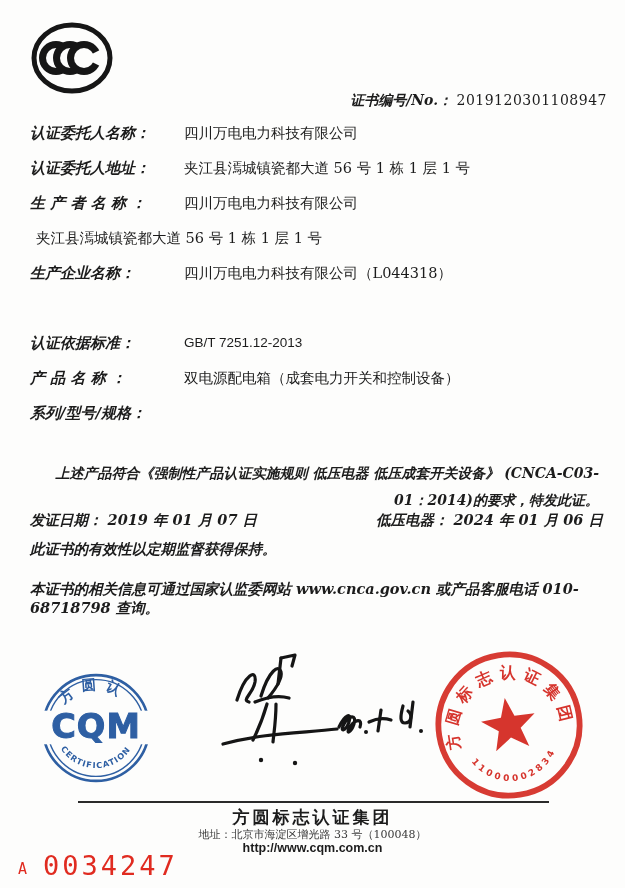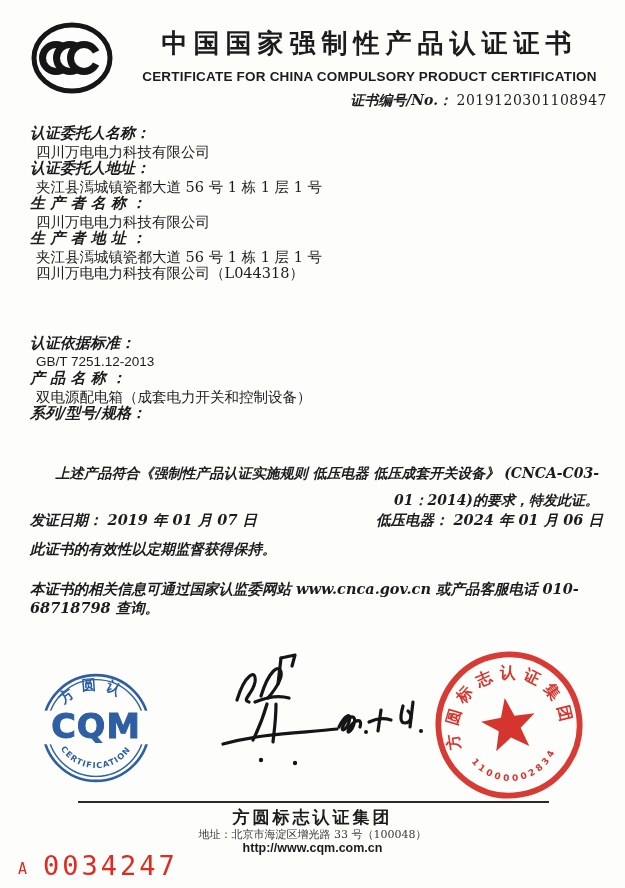--- a/index.html
+++ b/index.html
@@ -13,21 +13,21 @@
   .ccc-logo { position:absolute; left:22px; top:12px; width:100px; height:92px; }
   .title-block { position:absolute; left:118px; right:4px; top:26px; text-align:center; }
   .title-cn { font-size:26px; font-weight:bold; letter-spacing:6px; }
   .title-en { margin-top:8px; font-size:13.5px; font-weight:bold;
               font-family:"Liberation Sans","DejaVu Sans",sans-serif; letter-spacing:0.2px; }
   .cert-no-line { position:absolute; right:18px; top:92px; font-size:14px; }
   .cert-no-label { font-weight:bold; font-style:italic; }
   .cert-no-value { font-family:"DejaVu Serif",serif; letter-spacing:0.5px; }
   
   .fields { position:absolute; left:30px; top:124px; right:18px; }
-  .field-row { display:flex; align-items:flex-start; height:35px;flex-direction:column; }
+  .field-row { display:flex; align-items:flex-start; height:35px; }
   .field-label { width:148px; flex:none; font-weight:bold; font-size:15px; font-style:italic; white-space:nowrap; }
   .field-value { font-size:14.5px; padding-left:6px; white-space:nowrap; }
   .field-value.mono-ish { font-family:"Liberation Sans","DejaVu Sans",sans-serif; font-size:13.5px; padding-top:1px; }
   
   .statement { position:absolute; left:30px; right:26px; top:460px; font-size:14px;
                font-weight:bold; font-style:italic; line-height:1.9;text-align:right; }
   .dates-row { position:absolute; left:30px; right:22px; top:511px; display:flex;
                justify-content:space-between; font-size:14.5px; font-weight:bold; font-style:italic; }
   .validity-note { position:absolute; left:30px; top:540px; font-size:14.5px; font-weight:bold; font-style:italic; }
   .info-note { position:absolute; left:30px; right:18px; top:580px; font-size:14.5px; font-weight:bold; font-style:italic; }
@@ -62,48 +62,44 @@
       <polygon points="34,46 54,36 54,56" fill="#fdfdfc"></polygon>
       <circle cx="48" cy="46" r="17" fill="#161616"></circle>
       <circle cx="48" cy="46" r="10" fill="#fdfdfc"></circle>
       <polygon points="48,46 68,36 68,56" fill="#fdfdfc"></polygon>
       <circle cx="62" cy="46" r="17" fill="#161616"></circle>
       <circle cx="62" cy="46" r="10" fill="#fdfdfc"></circle>
       <polygon points="62,46 80,37 80,55" fill="#fdfdfc"></polygon>
     </g>
   </svg>
 
-  <div class="title-block">
-    <div class="title-cn">中国国家强制性产品认证证书</div>
-    <div class="title-en">CERTIFICATE FOR CHINA COMPULSORY PRODUCT CERTIFICATION</div>
-  </div>
 
   <div class="cert-no-line">
     <span class="cert-no-label">证书编号/No.：</span>
     <span class="cert-no-value">2019120301108947</span>
   </div>
 
   <div class="fields">
     <div class="field-row">
       <span class="field-label">认证委托人名称：</span>
       <span class="field-value">四川万电电力科技有限公司</span>
     </div>
     <div class="field-row">
       <span class="field-label">认证委托人地址：</span>
       <span class="field-value">夹江县漹城镇瓷都大道 56 号 1 栋 1 层 1 号</span>
     </div>
     <div class="field-row">
       <span class="field-label">生 产 者 名 称 ：</span>
       <span class="field-value">四川万电电力科技有限公司</span>
     </div>
     <div class="field-row">
-      <span class="field-label">生 产 者 地 址 ：</span>
       <span class="field-value">夹江县漹城镇瓷都大道 56 号 1 栋 1 层 1 号</span>
     </div>
     <div class="field-row">
+      <span class="field-label">生产企业名称：</span>
       <span class="field-value">四川万电电力科技有限公司（L044318）</span>
     </div>
     <div class="field-row">
     </div>
     <div class="field-row">
       <span class="field-label">认证依据标准：</span>
       <span class="field-value mono-ish">GB/T 7251.12-2013</span>
     </div>
     <div class="field-row">
       <span class="field-label">产 品 名 称 ：</span>

